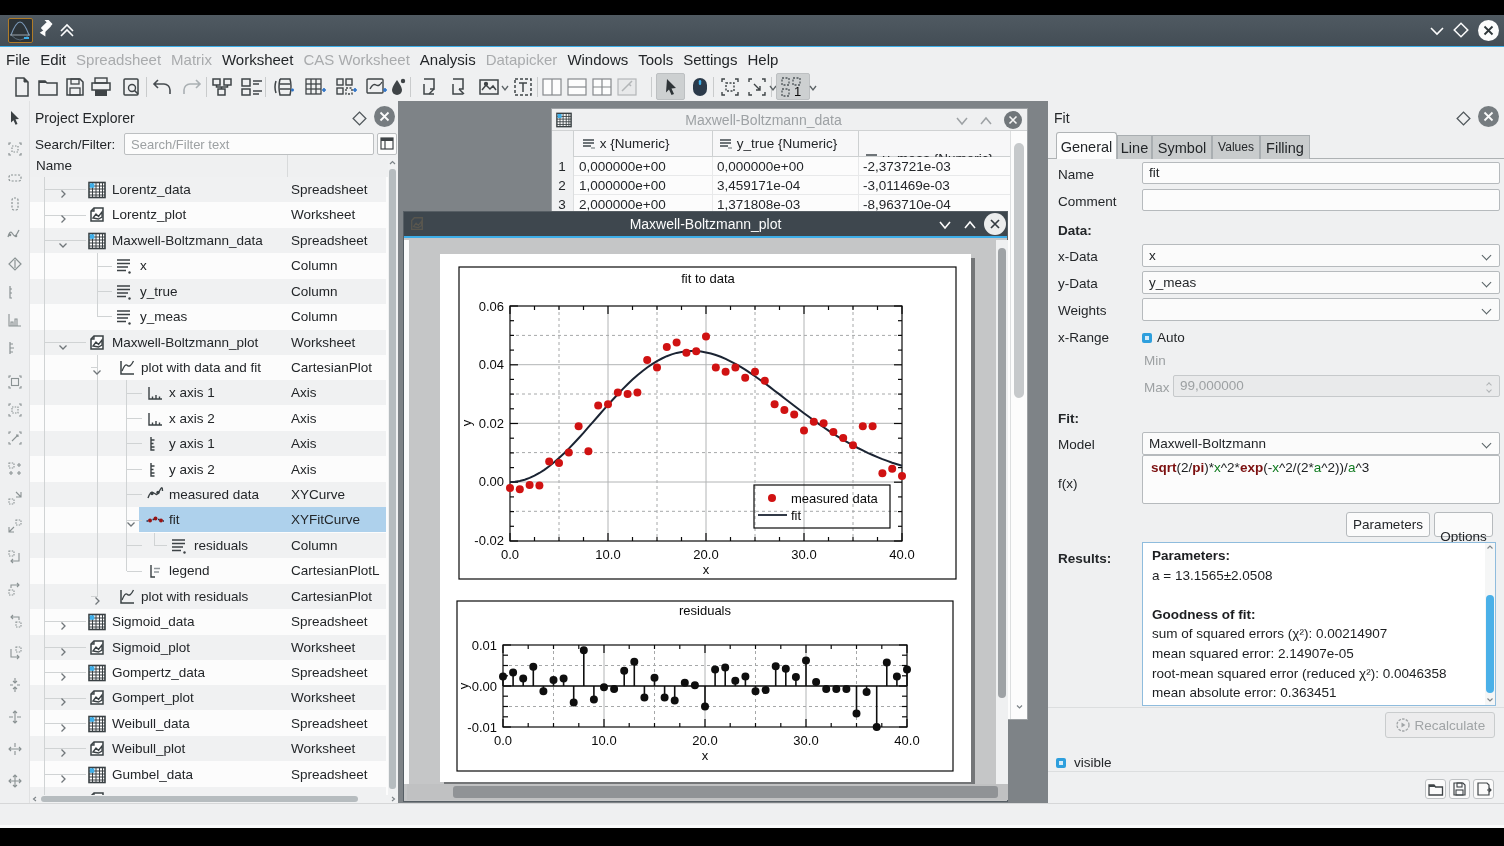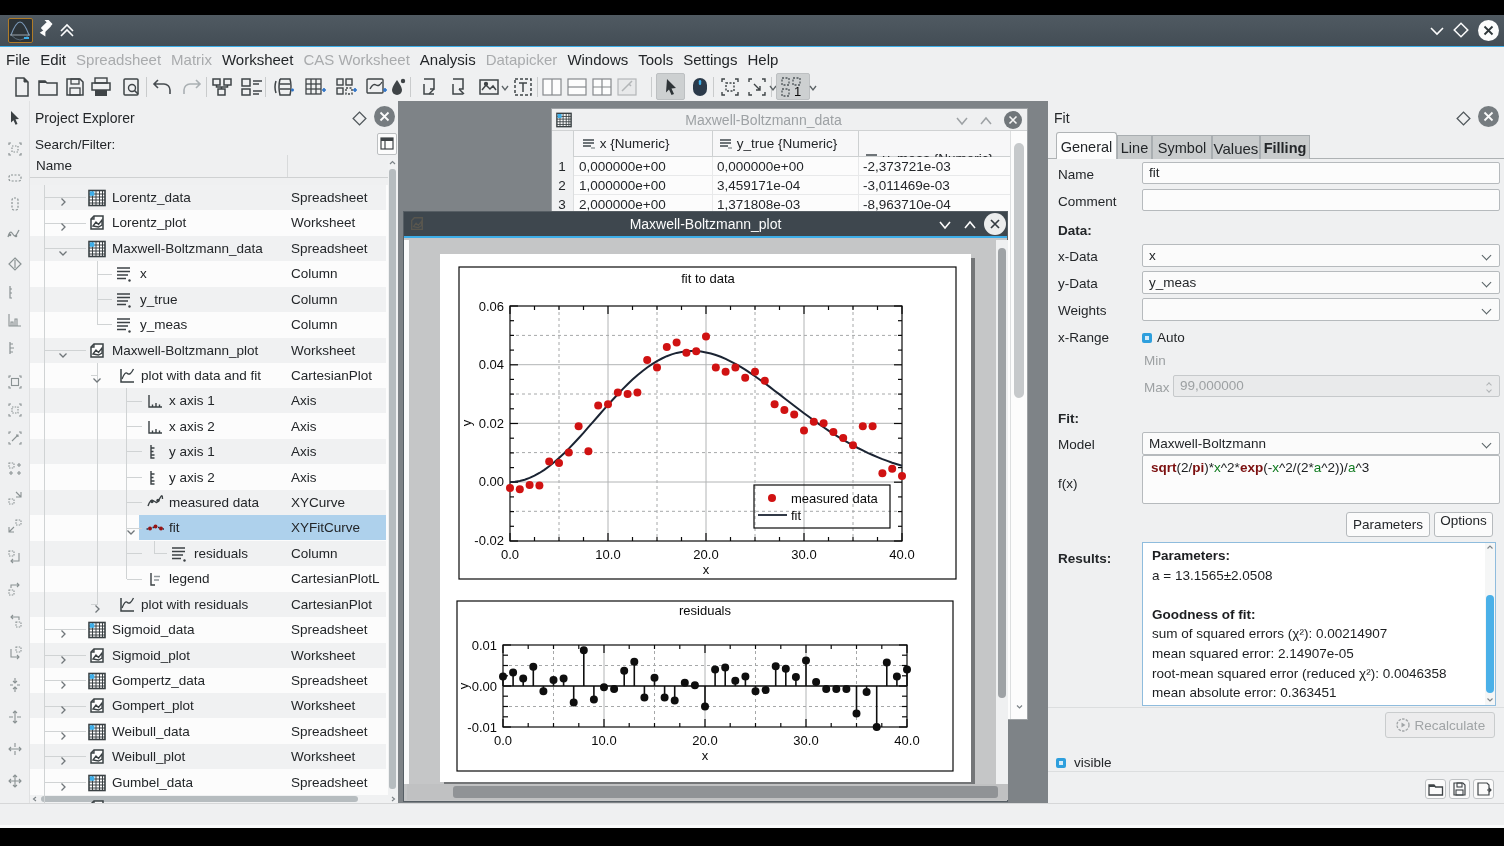--- a/index.html
+++ b/index.html
@@ -382,31 +382,32 @@
 </div>
 <div class="abs" id="explorer">
   <div class="dockhead abs" style="left:5px;top:9px;">Project Explorer</div>
   <svg class="abs" style="left:322px;top:10px" width="15" height="15" viewBox="0 0 15 15">
         <rect x="3" y="3" width="9" height="9" fill="none" stroke="#51585c" stroke-width="1.3" transform="rotate(45 7.5 7.5)"></rect>
       </svg>
   <div class="abs" style="left:344px;top:5px;width:21px;height:21px;border-radius:50%;background:#767c80;"><svg width="21" height="21" viewBox="0 0 21 21">
           <path d="M6.5 6.5 L14.5 14.5 M14.5 6.5 L6.5 14.5" stroke="#fbfbfb" stroke-width="1.8"></path>
         </svg></div>
   <div class="search abs" style="left:5px;top:36px;">Search/Filter:</div>
+  <input class="si abs" style="left: 94px; top: 32px;" value="Search/Filter text" readonly="">
   <div class="abs" style="left:347px;top:32px;width:20px;height:22px;background:#fcfcfc;border:1px solid #bcbfc1;border-radius:2px;"><svg width="18" height="20" viewBox="0 0 18 20">
           <rect x="3" y="4" width="12" height="11" fill="none" stroke="#3f4447" stroke-width="1.2"></rect>
           <rect x="3" y="4" width="12" height="3" fill="#3f4447"></rect>
           <line x1="7" y1="7" x2="7" y2="15" stroke="#3f4447" stroke-width="1.2"></line>
         </svg></div>
   <div class="abs" style="left:0px;top:54px;width:358px;height:23px;background:#eff0f1;border-bottom:1px solid #cfd1d2;">
     <span class="abs" style="left:6px;top:3px;font-size:13.5px;color:#232629;">Name</span>
     <span class="abs" style="left:261px;top:3px;font-size:13.5px;color:#232629;margin-top:28px;">Type</span>
         <span class="abs" style="left:257px;top:0;width:1px;height:22px;background:#d8dadb;"></span>
   </div>
-  <div class="abs" id="treebody" style="left:0px;top:84px;width:358px;height:618px;background:#fcfcfc;overflow:hidden;">
+  <div class="abs" id="treebody" style="left:0px;top:76px;width:358px;height:618px;background:#fcfcfc;overflow:hidden;">
   <svg class="abs" style="left:0;top:0;z-index:3" width="358" height="618" viewBox="0 0 358 618">
           <g stroke="#d0d3d4" stroke-width="1" shape-rendering="crispEdges">
             <line x1="14.5" y1="0.0" x2="14.5" y2="618.0"></line>
             <line x1="14.5" y1="12.7" x2="56.0" y2="12.7"></line>
             <line x1="14.5" y1="38.1" x2="56.0" y2="38.1"></line>
             <line x1="14.5" y1="63.5" x2="56.0" y2="63.5"></line>
             <line x1="14.5" y1="165.2" x2="56.0" y2="165.2"></line>
             <line x1="14.5" y1="444.8" x2="56.0" y2="444.8"></line>
             <line x1="14.5" y1="470.3" x2="56.0" y2="470.3"></line>
             <line x1="14.5" y1="495.7" x2="56.0" y2="495.7"></line>
@@ -1150,22 +1151,22 @@
   <svg class="abs" style="left:408px;top:10px" width="15" height="15" viewBox="0 0 15 15">
         <rect x="3" y="3" width="9" height="9" fill="none" stroke="#51585c" stroke-width="1.3" transform="rotate(45 7.5 7.5)"></rect>
       </svg>
   <div class="abs" style="left:430px;top:5px;width:21px;height:21px;border-radius:50%;background:#767c80;"><svg width="21" height="21" viewBox="0 0 21 21">
           <path d="M6.5 6.5 L14.5 14.5 M14.5 6.5 L6.5 14.5" stroke="#fbfbfb" stroke-width="1.8"></path>
         </svg></div>
   <div class="abs" style="left:0;top:57px;width:456px;height:1px;background:#aeb2b4;"></div>
   <div class="abs" style="left:8px;top:31px;width:61px;height:27px;background:#fcfcfc;border:1px solid #b0b4b6;border-bottom:none;border-radius:3px 3px 0 0;font-size:14.5px;text-align:center;padding-top:6px;color:#232629;z-index:2;">General</div>
   <div class="abs" style="left:69px;top:34px;width:35px;height:24px;background:#c9cccd;border:1px solid #a9aeb1;border-bottom:none;font-size:14.5px;text-align:center;padding-top:4px;color:#232629;">Line</div>
   <div class="abs" style="left:104px;top:34px;width:60px;height:24px;background:#c9cccd;border:1px solid #a9aeb1;border-bottom:none;font-size:14.5px;text-align:center;padding-top:4px;color:#232629;">Symbol</div>
-  <div class="abs" style="left:164px;top:34px;width:48px;height:24px;background:#c9cccd;border:1px solid #a9aeb1;border-bottom:none;font-size:15px;text-align:center;padding-top:4px;color:#232629;">Values</div>
-  <div class="abs" style="left:212px;top:34px;width:50px;height:24px;background:#c9cccd;border:1px solid #a9aeb1;border-bottom:none;font-size:14.5px;text-align:center;padding-top:4px;color:#232629;font-weight:bold;">Filling</div>
+  <div class="abs" style="left:164px;top:34px;width:48px;height:24px;background:#c9cccd;border:1px solid #a9aeb1;border-bottom:none;font-size:12px;text-align:center;padding-top:4px;color:#232629;">Values</div>
+  <div class="abs" style="left:212px;top:34px;width:50px;height:24px;background:#c9cccd;border:1px solid #a9aeb1;border-bottom:none;font-size:14.5px;text-align:center;padding-top:4px;color:#232629;">Filling</div>
   <div class="flabel" style="left:10px;top:66px;">Name</div>
   <div class="finput" style="top:61px;">fit</div>
   <div class="flabel" style="left:10px;top:93px;">Comment</div>
   <div class="finput" style="top:88px;"></div>
   <div class="flabel fbold" style="left:10px;top:122px;">Data:</div>
   <div class="flabel" style="left:10px;top:148px;">x-Data</div>
   <div class="fcombo" style="top:143px;">x</div>
   <div class="flabel" style="left:10px;top:175px;">y-Data</div>
   <div class="fcombo" style="top:170px;">y_meas</div>
   <div class="flabel" style="left:10px;top:202px;">Weights</div>
@@ -1175,21 +1176,21 @@
   <div class="flabel" style="left:109px;top:229px;">Auto</div>
   <div class="flabel" style="left:96px;top:252px;color:#9da1a3;">Min</div>
   <div class="flabel" style="left:96px;top:279px;color:#9da1a3;">Max</div>
   <div class="fspin" style="top:274px;">99,000000</div>
   <div class="flabel fbold" style="left:10px;top:310px;">Fit:</div>
   <div class="flabel" style="left:10px;top:336px;">Model</div>
   <div class="fcombo" style="top:331px;">Maxwell-Boltzmann</div>
   <div class="flabel" style="left:10px;top:375px;">f(x)</div>
   <div class="abs" style="left:94px;top:354px;width:358px;height:49px;background:#fcfcfc;border:1px solid #b6babd;border-radius:2px;font-size:13.5px;padding:4px 8px;color:#1c1e20;"><b style="color:#7c1010;">sqrt</b>(2/<b style="color:#7c1010;">pi</b>)*<span style="color:#0e7a1e;">x</span>^2*<b style="color:#7c1010;">exp</b>(-<span style="color:#0e7a1e;">x</span>^2/(2*<span style="color:#0e7a1e;">a</span>^2))/<span style="color:#0e7a1e;">a</span>^3</div>
   <div class="fbtn" style="left:298px;top:411px;width:84px;padding-top:4px;">Parameters</div>
-  <div class="fbtn" style="left:386px;top:411px;width:59px;padding-top:0;">Options</div>
+  <div class="fbtn" style="left:386px;top:411px;width:59px;padding-top:16px;">Options</div>
   <div class="flabel fbold" style="left:10px;top:450px;">Results:</div>
   <div class="abs" style="left:94px;top:441px;width:354px;height:164px;background:#fff;border:1px solid #8fbcdd;font-size:13.5px;color:#1c1e20;line-height:19.6px;padding:3px 0 0 9px;overflow:hidden;">
     <b>Parameters:</b><br>a = 13.1565±2.0508<br><br><b>Goodness of fit:</b><br>sum of squared errors (χ²): 0.00214907<br>mean squared error: 2.14907e-05<br>root-mean squared error (reduced χ²): 0.0046358<br>mean absolute error: 0.363451
   </div>
   <div class="abs" style="left:437px;top:442px;width:10px;height:162px;background:#f5f6f6;">
     <div class="abs" style="left:1px;top:52px;width:8px;height:98px;background:#4ab0e8;border-radius:4px;"></div>
     <svg class="abs" style="left:1px;top:1px" width="8" height="7" viewBox="0 0 8 7">
           <path d="M1.5 4.5 L4 2 L6.5 4.5" fill="none" stroke="#7c8387" stroke-width="1.1"></path>
         </svg>
     <svg class="abs" style="left:1px;top:153px" width="8" height="7" viewBox="0 0 8 7">

